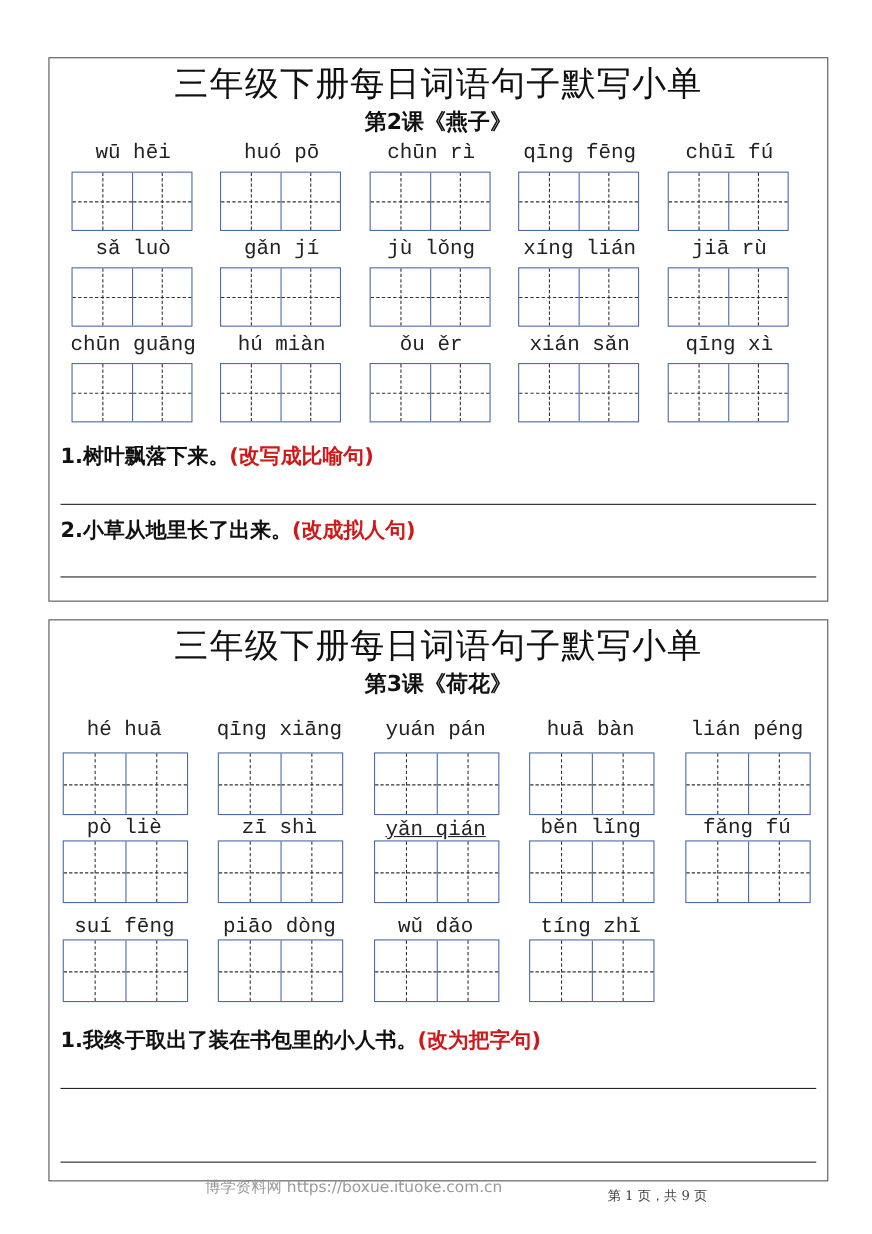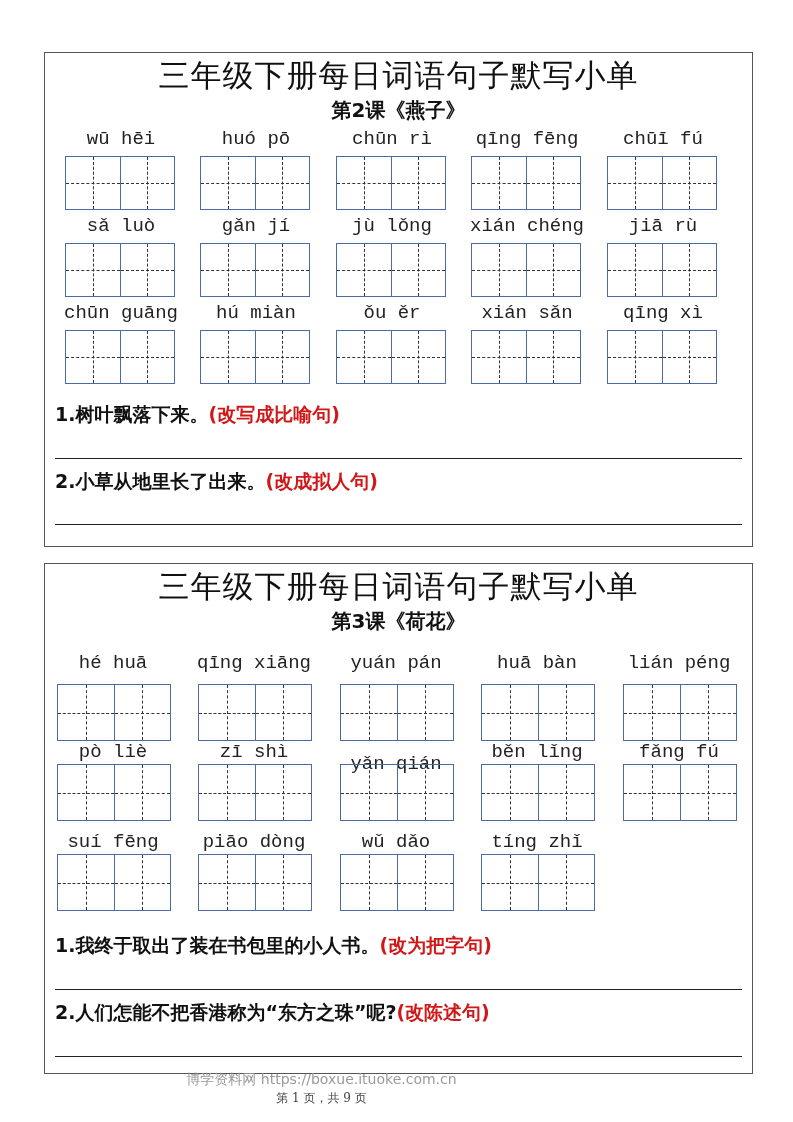--- a/index.html
+++ b/index.html
@@ -13,21 +13,21 @@
   .pinyin { position: absolute; left: -6px; width: 124px; text-align: center; font-family: "Liberation Mono", "DejaVu Sans Mono", monospace; font-size: 19px; color: #222; white-space: nowrap; }
   .grid { position: absolute; left: 0; width: 110px; height: 54px; border: 1.6px solid #4a6aa8; box-sizing: border-box; display: flex; }
   .cell { flex: 1; height: 100%; position: relative; box-sizing: border-box; }
   .cell + .cell { border-left: 1.6px solid #4a6aa8; }
   .cell .h { position: absolute; left: 0; right: 0; top: 50%; border-top: 1.2px dashed #333; }
   .cell .v { position: absolute; top: 0; bottom: 0; left: 50%; border-left: 1.2px dashed #333; }
   .sentence { position: absolute; left: 10px; font-family: "DejaVu Sans", sans-serif; font-weight: bold; font-size: 19px; color: #111; white-space: nowrap; }
   .sentence .hint { color: #d01818; }
   .answer-line { position: absolute; left: 10px; right: 10px; border-top: 1.5px solid #222; height: 0; }
   .footer { position: absolute; top: 1071px; left: 0; width: 643px; text-align: center; font-family: "DejaVu Sans", sans-serif; font-size: 14px; color: #9a9a9a; }
-  .footer .page { position: absolute; left: 0; right: 0; top: 19px; font-family: "DejaVu Serif", serif; font-size: 12px; color: #444; }
+  .footer .page { position: absolute; left: 0; right: 0; top: 8px; font-family: "DejaVu Serif", serif; font-size: 12px; color: #444; text-align: right; }
 </style>
 </head>
 <body>
 
 <div class="panel panel1">
   <div class="title" style="top:2px;">三年级下册每日词语句子默写小单</div>
   <div class="subtitle" style="top:44px;">第2课《燕子》</div>
 
   <div class="word" style="left:20px; top:75px;">
     <div class="pinyin" style="top:0;">wū  hēi</div>
@@ -128,21 +128,21 @@
           <div class="h"></div>
           <div class="v"></div>
         </div>
         <div class="cell">
           <div class="h"></div>
           <div class="v"></div>
         </div>
       </div>
   </div>
   <div class="word" style="left:426px; top:162px;">
-    <div class="pinyin" style="top:0;">xián chéng</div>
+    <div class="pinyin" style="top:0;">xíng lián</div>
     <div class="grid" style="top:28px;">
         <div class="cell">
           <div class="h"></div>
           <div class="v"></div>
         </div>
         <div class="cell">
           <div class="h"></div>
           <div class="v"></div>
         </div>
       </div>
@@ -327,21 +327,21 @@
           <div class="h"></div>
           <div class="v"></div>
         </div>
         <div class="cell">
           <div class="h"></div>
           <div class="v"></div>
         </div>
       </div>
   </div>
   <div class="word" style="left:295px; top:177px;">
-    <div class="pinyin" style="top:12px;">yǎn qián</div>
+    <div class="pinyin" style="top:2px;text-decoration:underline;">yǎn qián</div>
     <div class="grid" style="top:23px; width:114px; height:57px;">
         <div class="cell">
           <div class="h"></div>
           <div class="v"></div>
         </div>
         <div class="cell">
           <div class="h"></div>
           <div class="v"></div>
         </div>
       </div>
@@ -423,22 +423,19 @@
           <div class="h"></div>
           <div class="v"></div>
         </div>
       </div>
   </div>
 
   <div class="sentence" style="top:369px;">
     <span>1.我终于取出了装在书包里的小人书。</span><span class="hint">(改为把字句)</span>
   </div>
   <div class="answer-line" style="top:425px;"></div>
-  <div class="sentence" style="top:436px;">
-    <span>2.人们怎能不把香港称为“东方之珠”呢?</span><span class="hint">(改陈述句)</span>
-  </div>
   <div class="answer-line" style="top:492px;"></div>
 </div>
 
 <div class="footer">
   <span>博学资料网 https://boxue.ituoke.com.cn</span>
   <div class="page">第 1 页，共 9 页</div>
 </div>
 
 </body></html>

